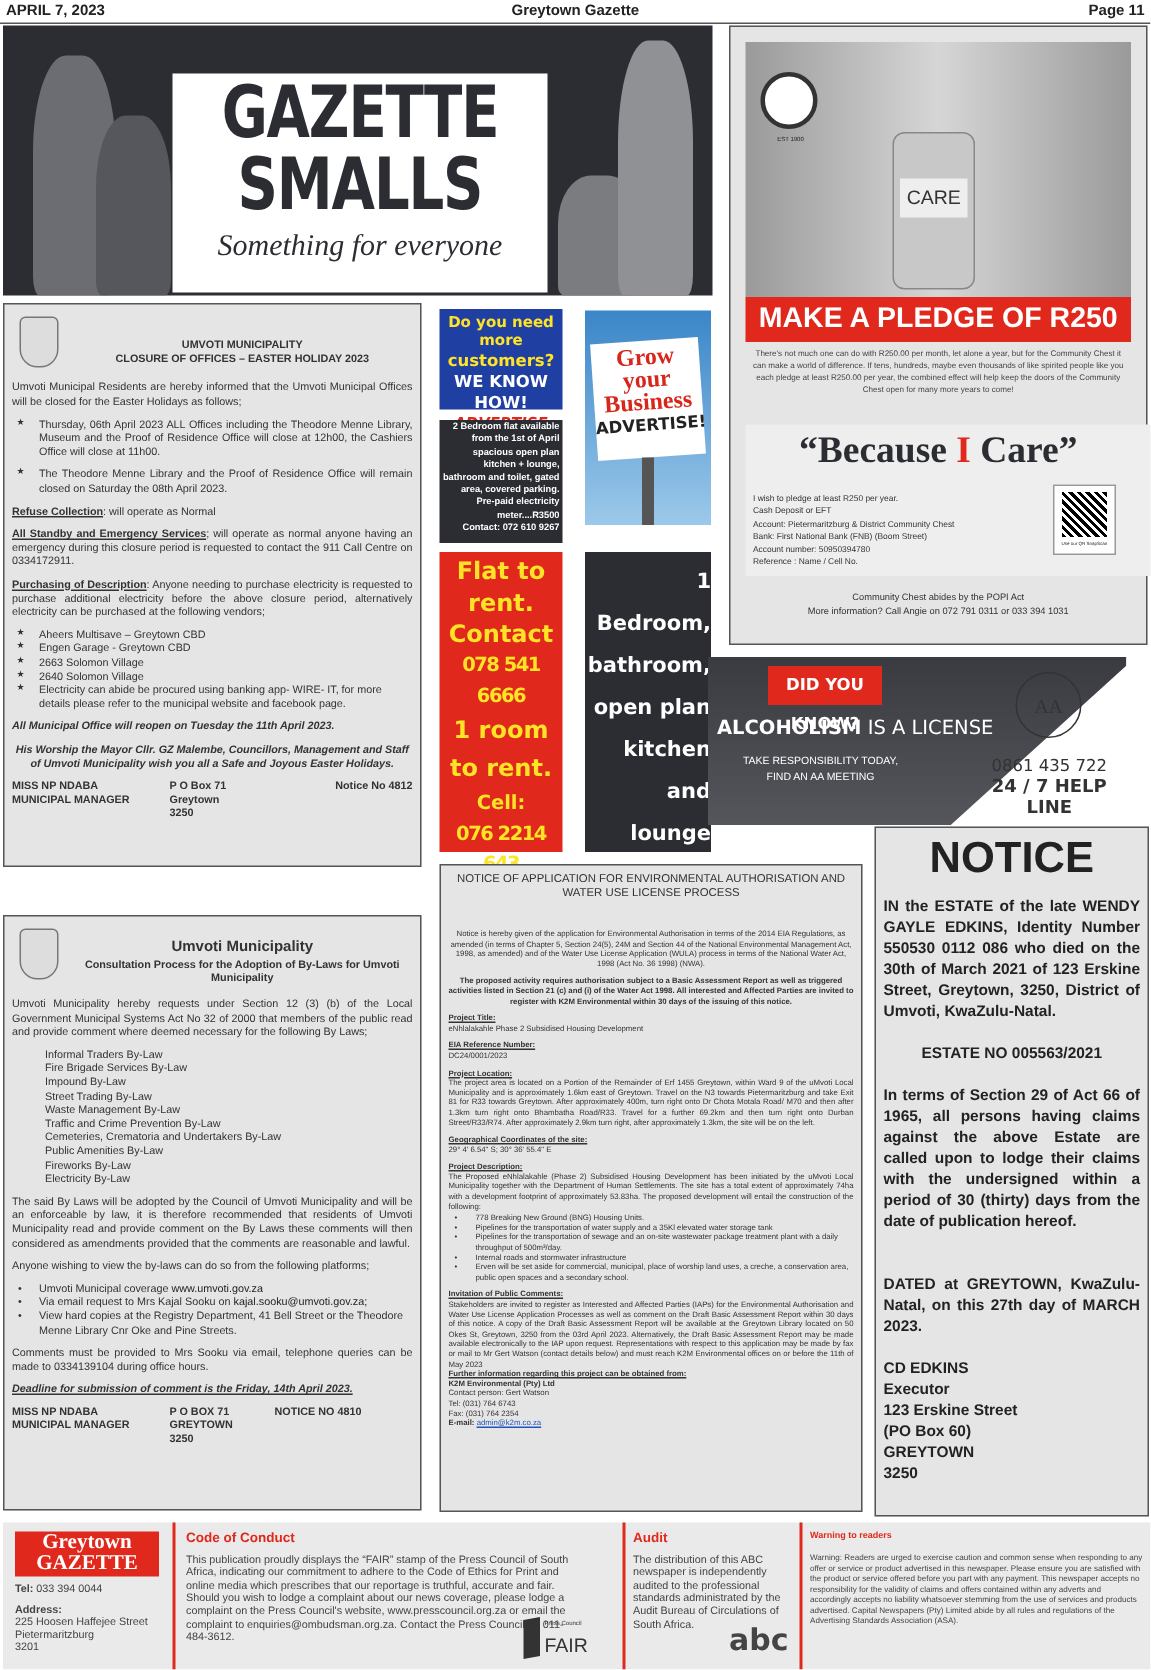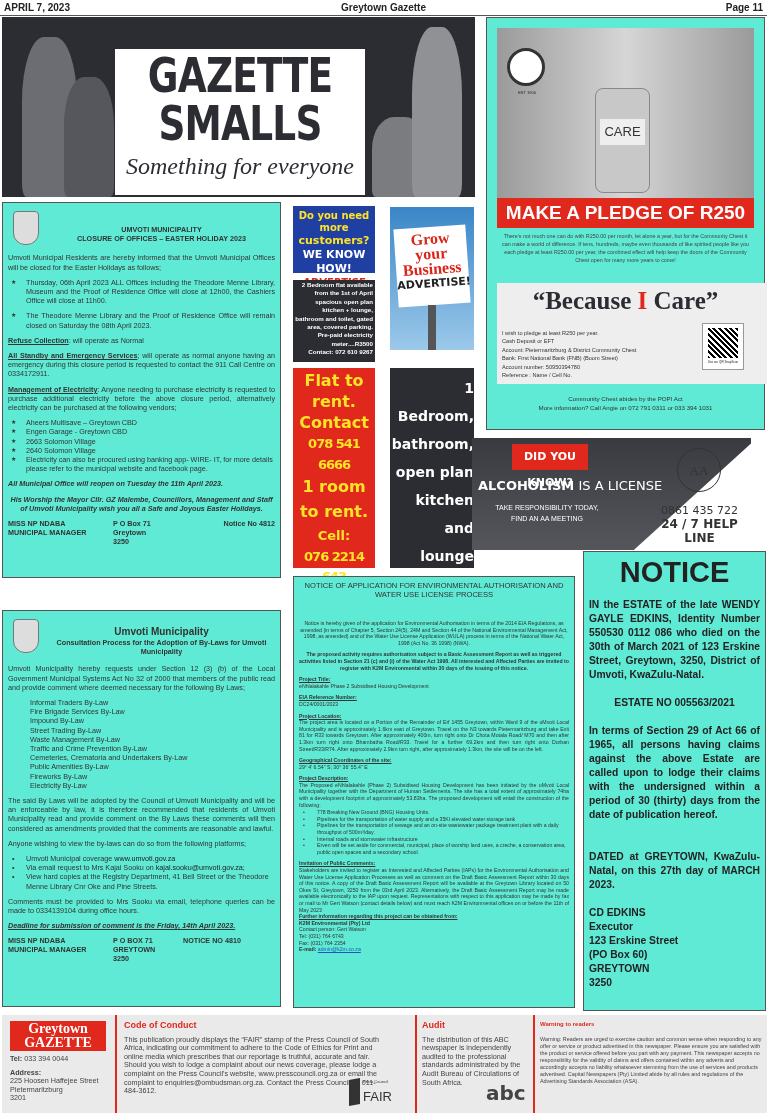--- a/index.html
+++ b/index.html
@@ -3,23 +3,23 @@
 <meta charset="utf-8">
 <style>
 *{box-sizing:border-box;margin:0;padding:0}
 body{width:767px;height:1113px;background:#fff;font-family:"Liberation Sans",sans-serif;color:#222;position:relative;overflow:hidden}
 .abs{position:absolute}
 .hdr{left:0;top:0;width:767px;height:16px;border-bottom:1px solid #555;font-family:"Liberation Sans",sans-serif;font-weight:bold;font-size:10px;color:#222}
 .hdr span{position:absolute;top:2px}
 .banner{left:2px;top:17px;width:473px;height:180px;background:#2b2d33;overflow:hidden}
 .banner .panel{position:absolute;left:113px;top:32px;width:250px;height:146px;background:#fff;text-align:center}
 .banner .t1{font-family:"DejaVu Sans",sans-serif;font-weight:bold;font-size:48px;letter-spacing:-1px;color:#2b2d33;line-height:44px;margin-top:4px;transform:scaleX(.78);transform-origin:center}
-.banner .t3{font-family:"Liberation Serif",serif;font-style:italic;font-size:24px;color:#2b2d33;margin-top:8px}
+.banner .t3{font-family:"Liberation Serif",serif;font-style:italic;font-size:20px;color:#2b2d33;margin-top:8px}
 .person{position:absolute;background:#888;border-radius:40% 40% 8% 8%}
-.box{border:1.5px solid #555;background:#5eead4}
+.box{border:1.5px solid #555;background:#e5e5e5}
 .muni{font-size:7.2px;line-height:9.2px;color:#333}
 .muni p{margin-bottom:6px;text-align:justify}
 .crest{position:absolute;width:26px;height:34px;border:1px solid #777;border-radius:4px 4px 12px 12px;background:#ddd}
 .star li{list-style:none;padding-left:18px;position:relative}
 .star li:before{content:"★";position:absolute;left:3px;font-size:6px}
 .num li{list-style:none;padding-left:22px;position:relative}
 .bul li{list-style:none;padding-left:18px;position:relative}
 .bul li:before{content:"•";position:absolute;left:4px}
 .u{text-decoration:underline;font-weight:bold}
 .b{font-weight:bold}
@@ -92,27 +92,27 @@
     <div>UMVOTI MUNICIPALITY</div>
       <div>CLOSURE OF OFFICES – EASTER HOLIDAY 2023</div>
   </div>
   <p>Umvoti Municipal Residents are hereby informed that the Umvoti Municipal Offices will be closed for the Easter Holidays as follows;</p>
   <ul class="star">
     <li style="margin-bottom:6px;text-align:justify">Thursday, 06th April 2023 ALL Offices including the Theodore Menne Library, Museum and the Proof of Residence Office will close at 12h00, the Cashiers Office will close at 11h00.</li>
     <li style="margin-bottom:6px;text-align:justify">The Theodore Menne Library and the Proof of Residence Office will remain closed on Saturday the 08th April 2023.</li>
   </ul>
   <p><span class="u">Refuse Collection</span><span>: will operate as Normal</span></p>
   <p><span class="u">All Standby and Emergency Services</span><span>; will operate as normal anyone having an emergency during this closure period is requested to contact the 911 Call Centre on 0334172911.</span></p>
-  <p><span class="u">Management of Electricity</span><span>: Anyone needing to purchase electricity is requested to purchase additional electricity before the above closure period, alternatively electricity can be purchased at the following vendors;</span></p>
+  <p><span class="u">Purchasing of Description</span><span>: Anyone needing to purchase electricity is requested to purchase additional electricity before the above closure period, alternatively electricity can be purchased at the following vendors;</span></p>
   <ul class="star" style="margin-bottom:6px">
     <li>Aheers Multisave – Greytown CBD</li>
       <li>Engen Garage - Greytown CBD</li>
       <li>2663 Solomon Village</li>
       <li>2640 Solomon Village</li>
-      <li>Electricity can also be procured using banking app- WIRE- IT, for more details please refer to the municipal website and facebook page.</li>
+      <li>Electricity can abide be procured using banking app- WIRE- IT, for more details please refer to the municipal website and facebook page.</li>
   </ul>
   <p style="font-weight:bold;font-style:italic">All Municipal Office will reopen on Tuesday the 11th April 2023.</p>
   <p style="font-weight:bold;font-style:italic;text-align:center">His Worship the Mayor Cllr. GZ Malembe, Councillors, Management and Staff of Umvoti Municipality wish you all a Safe and Joyous Easter Holidays.</p>
   <div class="sig">
     <div style="width:105px">
         <div>MISS NP NDABA</div>
         <div>MUNICIPAL MANAGER</div>
       </div>
     <div style="width:100px">
         <div>P O Box 71</div>

